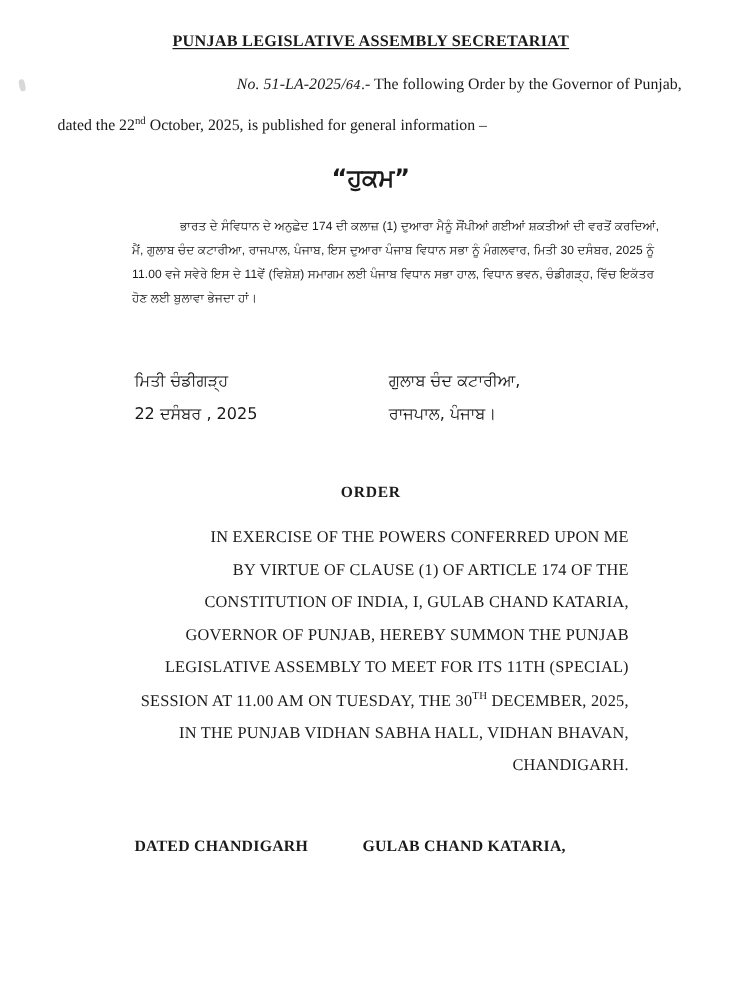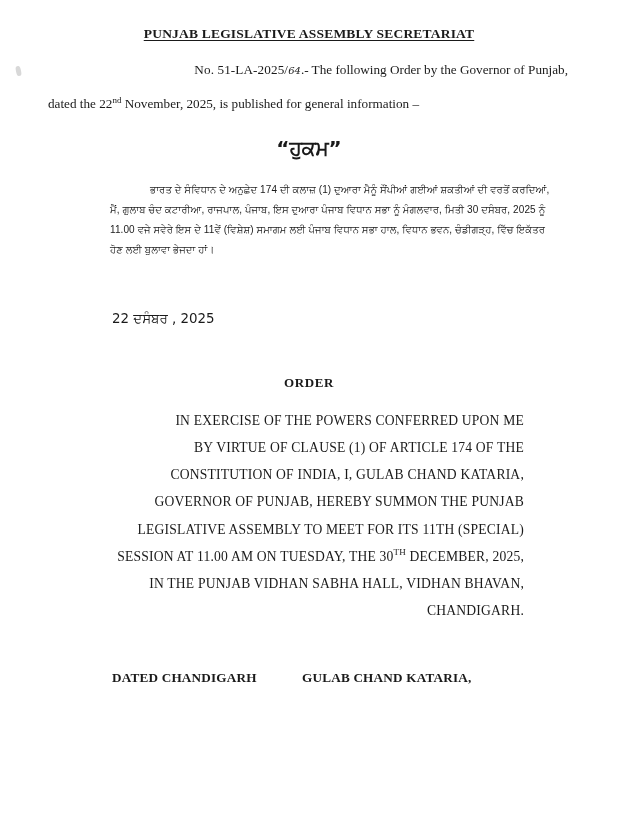--- a/index.html
+++ b/index.html
@@ -50,20 +50,21 @@
     vertical-align: super;
   }
   .notif-line {
     font-size: 13.2px;
     text-align: right;
     margin: 0 2px 14px 0;
     line-height: 1.5;
   }
   .notif-line .numline {
     letter-spacing: 0.1px;
+    font-style: italic;
   }
   .handwritten {
     font-family: "DejaVu Serif", serif;
     font-size: 10px;
     font-style: italic;
   }
   .notif-line2 {
     font-size: 13.2px;
     text-align: left;
     margin: 0 0 22px 0;
@@ -161,32 +162,37 @@
 
   <div class="heading">PUNJAB LEGISLATIVE ASSEMBLY SECRETARIAT</div>
 
 
 
   <div class="notif-line">
     <span class="numline">No. 51-LA-2025/</span><span class="handwritten">64</span><span>.- The following Order by the Governor of Punjab,</span>
   </div>
 
   <div class="notif-line2">
-    <span>dated the 22</span><sup class="sup">nd</sup><span> November, 2025, is published for general information –</span>
+    <span>dated the 22</span><sup class="sup">nd</sup><span> October, 2025, is published for general information –</span>
   </div>
 
   <div class="hukam">“ਹੁਕਮ”</div>
 
   <div class="punjabi-body">
     <span class="indent"></span><span>ਭਾਰਤ ਦੇ ਸੰਵਿਧਾਨ ਦੇ ਅਨੁਛੇਦ 174 ਦੀ ਕਲਾਜ਼ (1) ਦੁਆਰਾ ਮੈਨੂੰ ਸੌਂਪੀਆਂ ਗਈਆਂ ਸ਼ਕਤੀਆਂ ਦੀ ਵਰਤੋਂ ਕਰਦਿਆਂ, ਮੈਂ, ਗੁਲਾਬ ਚੰਦ ਕਟਾਰੀਆ, ਰਾਜਪਾਲ, ਪੰਜਾਬ, ਇਸ ਦੁਆਰਾ ਪੰਜਾਬ  ਵਿਧਾਨ ਸਭਾ ਨੂੰ ਮੰਗਲਵਾਰ, ਮਿਤੀ 30 ਦਸੰਬਰ, 2025 ਨੂੰ 11.00 ਵਜੇ ਸਵੇਰੇ ਇਸ ਦੇ 11ਵੇਂ (ਵਿਸ਼ੇਸ਼) ਸਮਾਗਮ ਲਈ ਪੰਜਾਬ ਵਿਧਾਨ ਸਭਾ ਹਾਲ, ਵਿਧਾਨ ਭਵਨ, ਚੰਡੀਗੜ੍ਹ, ਵਿੱਚ ਇਕੱਤਰ ਹੋਣ ਲਈ ਬੁਲਾਵਾ ਭੇਜਦਾ ਹਾਂ।</span>
   </div>
 
   <div class="sign-block">
     <div class="sign-left">
+      <div>ਮਿਤੀ ਚੰਡੀਗੜ੍ਹ</div>
       <div>22 ਦਸੰਬਰ , 2025</div>
+    </div>
+    <div class="sign-right">
+      <div>ਗੁਲਾਬ ਚੰਦ ਕਟਾਰੀਆ,</div>
+      <div>ਰਾਜਪਾਲ, ਪੰਜਾਬ।</div>
     </div>
   </div>
 
   <div class="order-title">ORDER</div>
 
   <div class="order-body">
     <span class="first-indent"></span><span>IN EXERCISE OF THE POWERS CONFERRED UPON ME BY VIRTUE OF CLAUSE (1) OF ARTICLE 174 OF THE CONSTITUTION OF INDIA, I, GULAB CHAND KATARIA, GOVERNOR OF PUNJAB, HEREBY SUMMON THE PUNJAB LEGISLATIVE ASSEMBLY TO MEET FOR ITS 11TH (SPECIAL) SESSION AT 11.00 AM ON TUESDAY, THE 30</span><sup class="sup">TH</sup><span> DECEMBER, 2025, IN THE PUNJAB VIDHAN SABHA HALL, VIDHAN BHAVAN, CHANDIGARH.</span>
   </div>
 
   <div class="footer">

